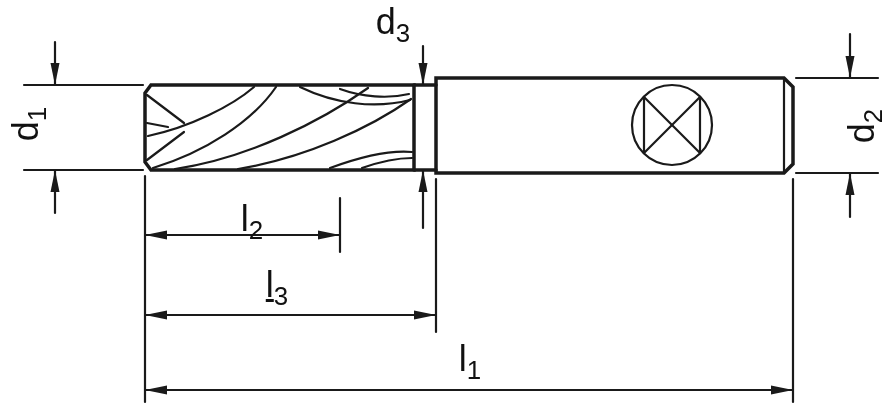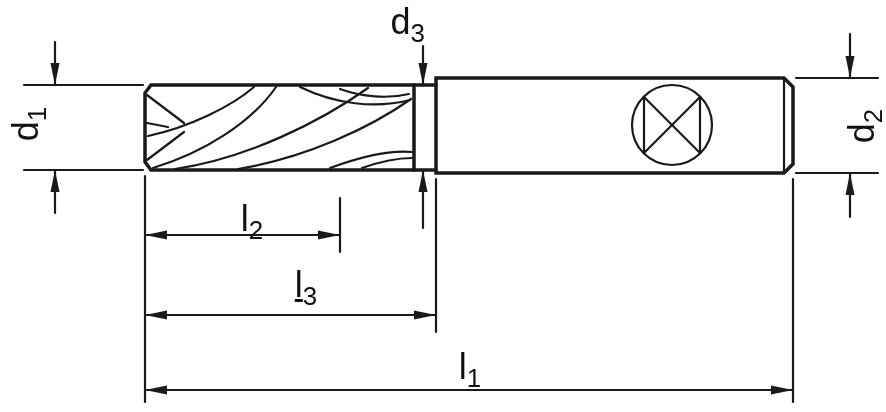--- a/index.html
+++ b/index.html
@@ -117,33 +117,33 @@
       <line x1="145" y1="390" x2="793" y2="390" stroke-width="2.2"></line>
       <polygon points="145,390 167,385.5 167,394.5" fill="#1a1a1a" stroke="none"></polygon>
       <polygon points="793,390 771,385.5 771,394.5" fill="#1a1a1a" stroke="none"></polygon>
     </g>
   </svg>
 
   <div class="dim-label rot" style="left:-2px; top:101px;">
     <span><span>d</span><sub>1</sub></span>
   </div>
 
-  <div class="dim-label" style="left:361px; top:3px;justify-content:flex-end;">
+  <div class="dim-label" style="left:361px; top:3px;">
     <span><span>d</span><sub>3</sub></span>
   </div>
 
   <div class="dim-label rot" style="left:834px; top:103px;">
     <span><span>d</span><sub>2</sub></span>
   </div>
 
   <div class="dim-label" style="left:220px; top:200px;">
     <span><span>l</span><sub>2</sub></span>
   </div>
 
-  <div class="dim-label" style="left:274px; top:266px;text-decoration:underline;">
+  <div class="dim-label" style="left:245px; top:266px;text-decoration:underline;">
     <span><span>l</span><sub>3</sub></span>
   </div>
 
-  <div class="dim-label" style="left:438px; top:348px;">
+  <div class="dim-label" style="left:438px; top:340px;">
     <span><span>l</span><sub>1</sub></span>
   </div>
 
 </div>
 
 </body></html>

